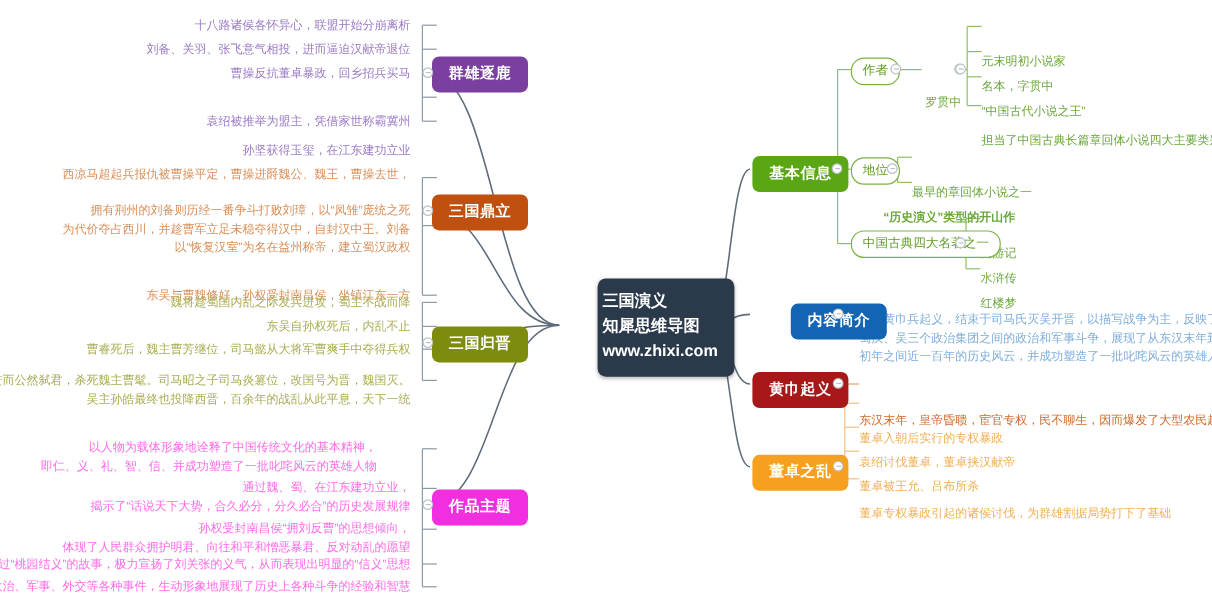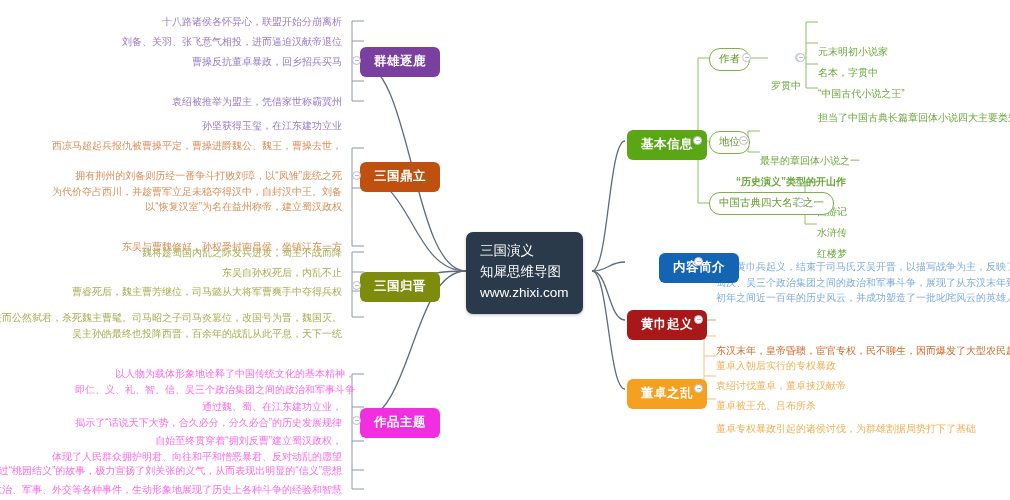--- a/index.html
+++ b/index.html
@@ -11,27 +11,28 @@
   }
   #canvas { position: relative; width: 1010px; height: 500px; }
   #wires { position: absolute; left: 0; top: 0; width: 1010px; height: 500px; pointer-events: none; }
 
   
   .root {
     position: absolute;
     background: #2b3a4a;
     color: #ffffff;
     border-radius: 7px;
-    padding: 9px 14px 10px 14px;
-    font-weight: normal;
+    padding: 9px 14px 10px 4px;
+    font-weight: bold;
     font-size: 13.5px;
     line-height: 1.55;
     white-space: nowrap;
     box-shadow: 0 1px 3px rgba(0,0,0,.25);
     z-index: 6;
+    margin-left: 32px;
   }
   .root div { display: block; }
 
   
   .branch {
     position: absolute;
     color: #ffffff;
     font-weight: bold;
     font-size: 12.5px;
     border-radius: 6px;
@@ -231,30 +232,30 @@
       <div class="leaf r" style="color: rgb(169, 173, 82); top: 265px; right: 668px;">
         <div>东吴自孙权死后，内乱不止</div>
       </div>
       <div class="leaf r" style="color: rgb(169, 173, 82); top: 284px; right: 668px;">
         <div>曹睿死后，魏主曹芳继位，司马懿从大将军曹爽手中夺得兵权</div>
       </div>
       <div class="leaf r" style="color: rgb(169, 173, 82); top: 310px; right: 668px;">
         <div>司马昭进而公然弑君，杀死魏主曹髦。司马昭之子司马炎篡位，改国号为晋，魏国灭。</div>
         <div>吴主孙皓最终也投降西晋，百余年的战乱从此平息，天下一统</div>
       </div>
-      <div class="leaf r" style="color: rgb(255, 107, 232); top: 366px; right: 655px;">
+      <div class="leaf r" style="color: rgb(255, 107, 232); top: 366px; right: 696px;">
         <div>以人物为载体形象地诠释了中国传统文化的基本精神，</div>
-        <div>即仁、义、礼、智、信、吴三个政治集团之间的政治和军事斗争</div>
+        <div>即仁、义、礼、智、信、并成功塑造了一批叱咤风云的英雄人物</div>
       </div>
       <div class="leaf r" style="color: rgb(255, 107, 232); top: 399px; right: 668px;">
         <div>通过魏、蜀、在江东建功立业，</div>
         <div>揭示了“话说天下大势，合久必分，分久必合”的历史发展规律</div>
       </div>
       <div class="leaf r" style="color: rgb(255, 107, 232); top: 433px; right: 668px;">
-        <div>自始至终贯穿着“拥刘反曹”建立蜀汉政权，</div>
+        <div>孙权受封南昌侯“拥刘反曹”的思想倾向，</div>
         <div>体现了人民群众拥护明君、向往和平和憎恶暴君、反对动乱的愿望</div>
       </div>
       <div class="leaf r" style="color: rgb(255, 107, 232); top: 463px; right: 668px;">
         <div>通过“桃园结义”的故事，极力宣扬了刘关张的义气，从而表现出明显的“信义”思想</div>
       </div>
       <div class="leaf r" style="color: rgb(255, 107, 232); top: 482px; right: 668px;">
         <div>通过三国之间政治、军事、外交等各种事件，生动形象地展现了历史上各种斗争的经验和智慧</div>
       </div>
       <div class="leaf l" style="color: rgb(106, 168, 58); top: 15px; left: 818px;">
         <div>元末明初小说家</div>

